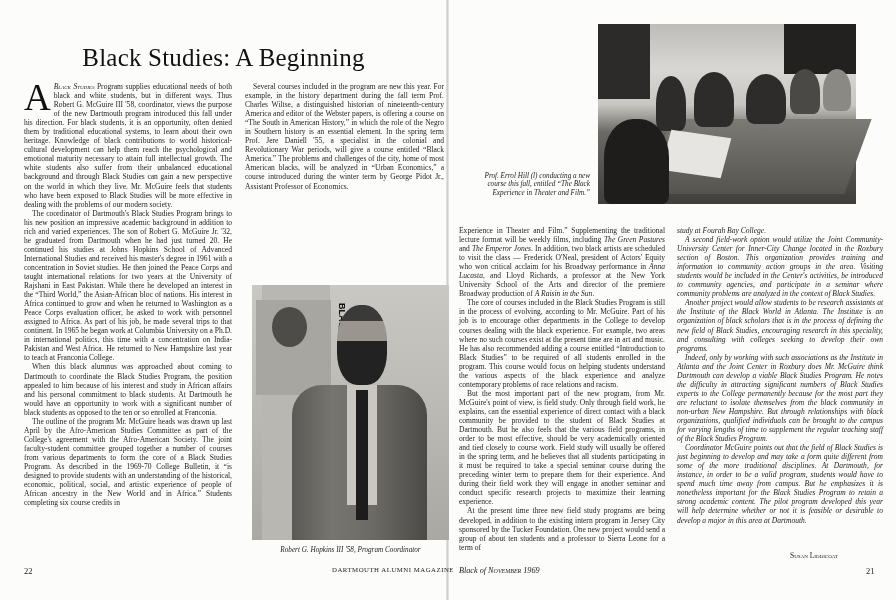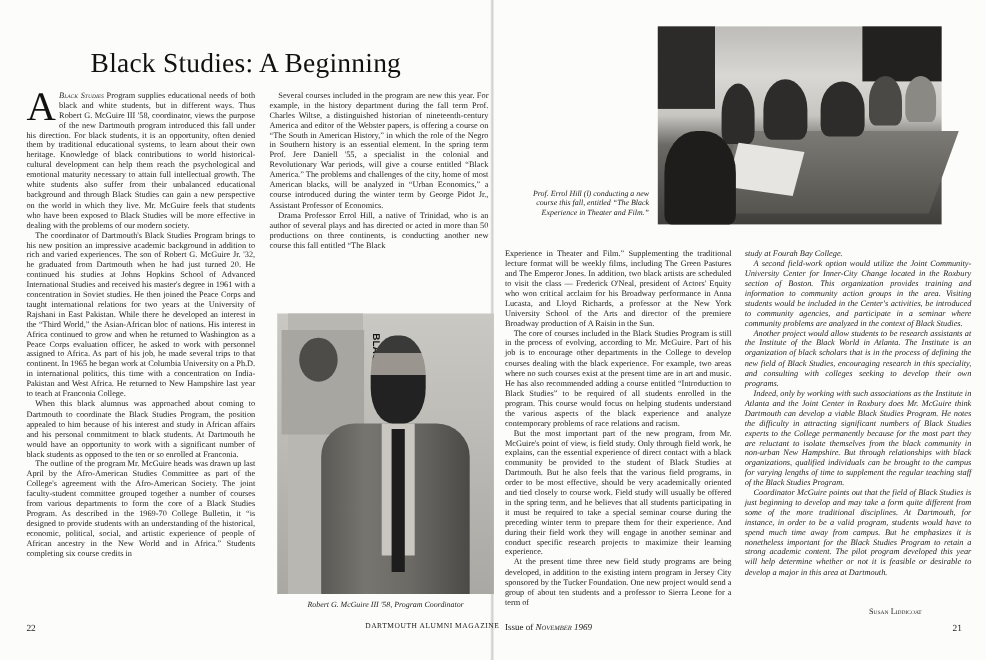--- a/index.html
+++ b/index.html
@@ -11,21 +11,21 @@
   .gutter { position: absolute; left: 446px; top: 0; width: 3px; height: 600px; background: linear-gradient(to right, #e8e8e4, #cfcfcb, #ecece8); }
 
   .title { position: absolute; left: 0; width: 447px; top: 44px; text-align: center; font-size: 25px; font-weight: normal; letter-spacing: 0.2px; color: #111; }
 
   .col { position: absolute; font-size: 7.55px; line-height: 9.05px; text-align: justify; hyphens: manual; color: #1e1e1e; }
   .col p { text-indent: 8px; }
   .col p.noindent { text-indent: 0; }
   .col p.cont { text-indent: 0; }
   .dropcap { float: left; font-size: 37px; line-height: 30px; margin: 1px 3px 0 0; color: #111; }
   .sc { font-variant: small-caps; font-style: italic; }
-  .it { }
+  .it { font-style: italic; }
 
   .c1 { left: 24px; top: 82px; width: 208px; }
   .c2 { left: 245px; top: 82px; width: 199px; }
   .c3 { left: 459px; top: 226px; width: 206px; }
   .c4 { left: 677px; top: 226px; width: 206px; font-style: italic; }
 
   .photo { position: absolute; overflow: hidden; }
   .photo-portrait { left: 252px; top: 285px; width: 197px; height: 255px;
     background:
       radial-gradient(ellipse 22px 30px at 100px 65px, #3a3a3a 60%, transparent 62%),
@@ -72,33 +72,32 @@
 
 <div class="col c1">
   <p class="noindent"><span class="dropcap">A</span><span class="sc">Black Studies</span><span> Program supplies educational needs of both black and white students, but in different ways. Thus Robert G. McGuire III '58, coordinator, views the purpose of the new Dartmouth program introduced this fall under his direction. For black students, it is an opportunity, often denied them by traditional educational systems, to learn about their own heritage. Knowledge of black contributions to world historical-cultural development can help them reach the psychological and emotional maturity necessary to attain full intellectual growth. The white students also suffer from their unbalanced educational background and through Black Studies can gain a new perspective on the world in which they live. Mr. McGuire feels that students who have been exposed to Black Studies will be more effective in dealing with the problems of our modern society.</span></p>
   <p>The coordinator of Dartmouth's Black Studies Program brings to his new position an impressive academic background in addition to rich and varied experiences. The son of Robert G. McGuire Jr. '32, he graduated from Dartmouth when he had just turned 20. He continued his studies at Johns Hopkins School of Advanced International Studies and received his master's degree in 1961 with a concentration in Soviet studies. He then joined the Peace Corps and taught international relations for two years at the University of Rajshani in East Pakistan. While there he developed an interest in the “Third World,” the Asian-African bloc of nations. His interest in Africa continued to grow and when he returned to Washington as a Peace Corps evaluation officer, he asked to work with personnel assigned to Africa. As part of his job, he made several trips to that continent. In 1965 he began work at Columbia University on a Ph.D. in international politics, this time with a concentration on India-Pakistan and West Africa. He returned to New Hampshire last year to teach at Franconia College.</p>
   <p>When this black alumnus was approached about coming to Dartmouth to coordinate the Black Studies Program, the position appealed to him because of his interest and study in African affairs and his personal commitment to black students. At Dartmouth he would have an opportunity to work with a significant number of black students as opposed to the ten or so enrolled at Franconia.</p>
   <p>The outline of the program Mr. McGuire heads was drawn up last April by the Afro-American Studies Committee as part of the College's agreement with the Afro-American Society. The joint faculty-student committee grouped together a number of courses from various departments to form the core of a Black Studies Program. As described in the 1969-70 College Bulletin, it “is designed to provide students with an understanding of the historical, economic, political, social, and artistic experience of people of African ancestry in the New World and in Africa.” Students completing six course credits in</p>
 </div>
 
 <div class="col c2">
   <p>Several courses included in the program are new this year. For example, in the history department during the fall term Prof. Charles Wiltse, a distinguished historian of nineteenth-century America and editor of the Webster papers, is offering a course on “The South in American History,” in which the role of the Negro in Southern history is an essential element. In the spring term Prof. Jere Daniell '55, a specialist in the colonial and Revolutionary War periods, will give a course entitled “Black America.” The problems and challenges of the city, home of most American blacks, will be analyzed in “Urban Economics,” a course introduced during the winter term by George Pidot Jr., Assistant Professor of Economics.</p>
-  <p>Drama Professor Errol Hill, a native of Trinidad, who is an author of several plays and has directed or acted in more than 50 productions on three continents, is conducting another new course this fall entitled “The Black</p>
 </div>
 
 <div class="photo photo-portrait">
   <div class="poster"></div>
   <div class="poster-head"></div>
   <div class="poster-text">BLACK IS BA</div>
   <div class="jacket"></div>
   <div class="shirt"></div>
   <div class="tie"></div>
   <div class="head"></div>
 </div>
-<div class="caption cap-portrait">Robert G. McGuire III '58, Program Coordinator</div>
+<div class="caption cap-portrait">Robert G. Hopkins III '58, Program Coordinator</div>
 
 <div class="photo-class">
   <div class="win-l"></div>
   <div class="win-r"></div>
   <div class="table"></div>
   <div class="person" style="left:58px;top:52px;width:30px;height:55px;"></div>
   <div class="person" style="left:96px;top:48px;width:40px;height:55px;"></div>
   <div class="person" style="left:148px;top:50px;width:40px;height:50px;"></div>
   <div class="person" style="left:192px;top:45px;width:30px;height:45px;background:#4a4946;"></div>
   <div class="person" style="left:225px;top:45px;width:28px;height:42px;background:#8a8984;"></div>
@@ -119,14 +118,14 @@
   <p>A second field-work option would utilize the Joint Community-University Center for Inner-City Change located in the Roxbury section of Boston. This organization provides training and information to community action groups in the area. Visiting students would be included in the Center's activities, be introduced to community agencies, and participate in a seminar where community problems are analyzed in the context of Black Studies.</p>
   <p>Another project would allow students to be research assistants at the Institute of the Black World in Atlanta. The Institute is an organization of black scholars that is in the process of defining the new field of Black Studies, encouraging research in this speciality, and consulting with colleges seeking to develop their own programs.</p>
   <p>Indeed, only by working with such associations as the Institute in Atlanta and the Joint Center in Roxbury does Mr. McGuire think Dartmouth can develop a viable Black Studies Program. He notes the difficulty in attracting significant numbers of Black Studies experts to the College permanently because for the most part they are reluctant to isolate themselves from the black community in non-urban New Hampshire. But through relationships with black organizations, qualified individuals can be brought to the campus for varying lengths of time to supplement the regular teaching staff of the Black Studies Program.</p>
   <p>Coordinator McGuire points out that the field of Black Studies is just beginning to develop and may take a form quite different from some of the more traditional disciplines. At Dartmouth, for instance, in order to be a valid program, students would have to spend much time away from campus. But he emphasizes it is nonetheless important for the Black Studies Program to retain a strong academic content. The pilot program developed this year will help determine whether or not it is feasible or desirable to develop a major in this area at Dartmouth.</p>
 </div>
 
 <div class="byline">Susan Liddicoat</div>
 
 <div class="folio folio-l">22</div>
 <div class="running-l">DARTMOUTH ALUMNI MAGAZINE</div>
-<div class="running-r"><span class="it">Issue of</span> <span class="sc">November 1969</span></div>
+<div class="running-r"><span class="it">Black of</span> <span class="sc">November 1969</span></div>
 <div class="folio folio-r">21</div>
 
 </body></html>

